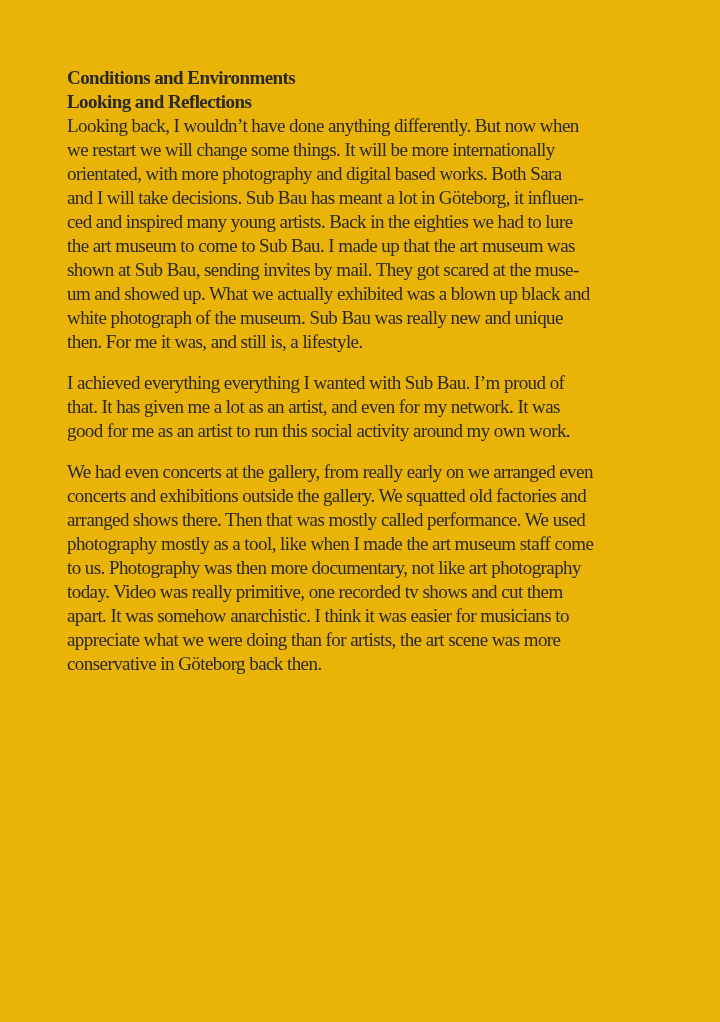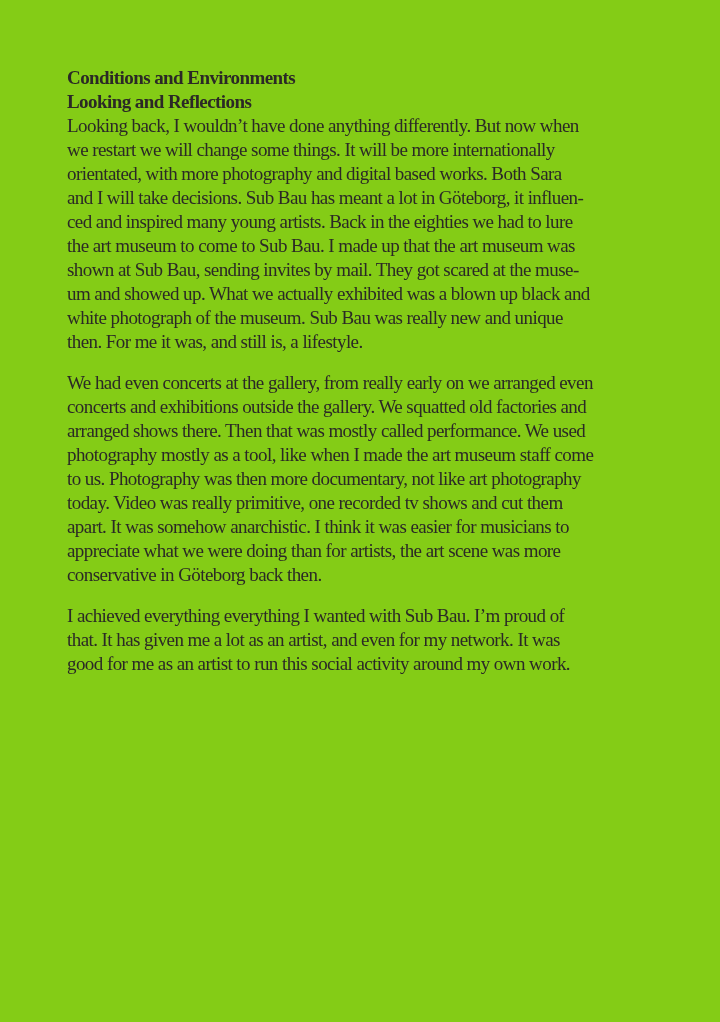--- a/index.html
+++ b/index.html
@@ -5,21 +5,21 @@
   html, body {
     margin: 0;
     padding: 0;
     background: #ffffff;
   }
   .page {
     position: relative;
     width: 720px;
     height: 1022px;
     box-sizing: border-box;
-    background: #84cc16;
+    background: #eab308;
     padding: 66px 80px 0 67px;
     overflow: hidden;
     font-family: "Liberation Serif", "DejaVu Serif", serif;
     font-size: 19px;
     line-height: 24px;
     letter-spacing: -0.03em;
     color: #2b2926;
   }
   .doc-section {
     margin: 0;
@@ -52,27 +52,27 @@
     <p class="para">Looking back, I wouldn’t have done anything differently. But now when
 we restart we will change some things. It will be more internationally
 orientated, with more photography and digital based works. Both Sara
 and I will take decisions. Sub Bau has meant a lot in Göteborg, it influen-
 ced and inspired many young artists. Back in the eighties we had to lure
 the art museum to come to Sub Bau. I made up that the art museum was
 shown at Sub Bau, sending invites by mail. They got scared at the muse-
 um and showed up. What we actually exhibited was a blown up black and
 white photograph of the museum. Sub Bau was really new and unique
 then. For me it was, and still is, a lifestyle.</p>
+    <p class="para">I achieved everything everything I wanted with Sub Bau. I’m proud of
+that. It has given me a lot as an artist, and even for my network. It was
+good for me as an artist to run this social activity around my own work.</p>
     <p class="para">We had even concerts at the gallery, from really early on we arranged even
 concerts and exhibitions outside the gallery. We squatted old factories and
 arranged shows there. Then that was mostly called performance. We used
 photography mostly as a tool, like when I made the art museum staff come
 to us. Photography was then more documentary, not like art photography
 today. Video was really primitive, one recorded tv shows and cut them
 apart. It was somehow anarchistic. I think it was easier for musicians to
 appreciate what we were doing than for artists, the art scene was more
 conservative in Göteborg back then.</p>
-    <p class="para">I achieved everything everything I wanted with Sub Bau. I’m proud of
-that. It has given me a lot as an artist, and even for my network. It was
-good for me as an artist to run this social activity around my own work.</p>
   </section>
 
 </div>
 
 </body></html>

